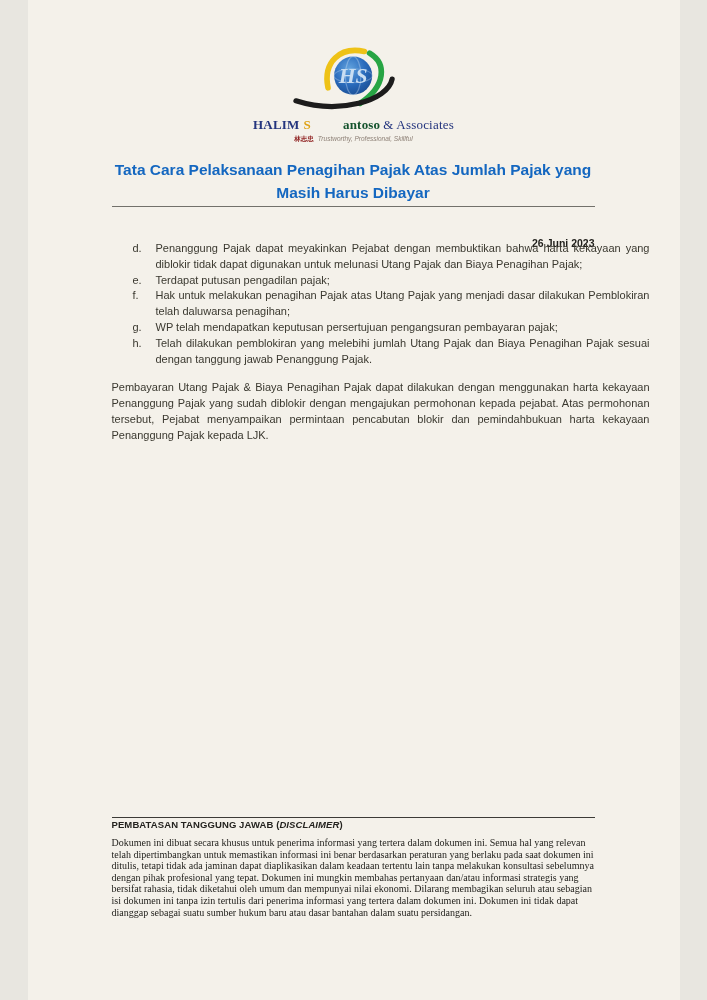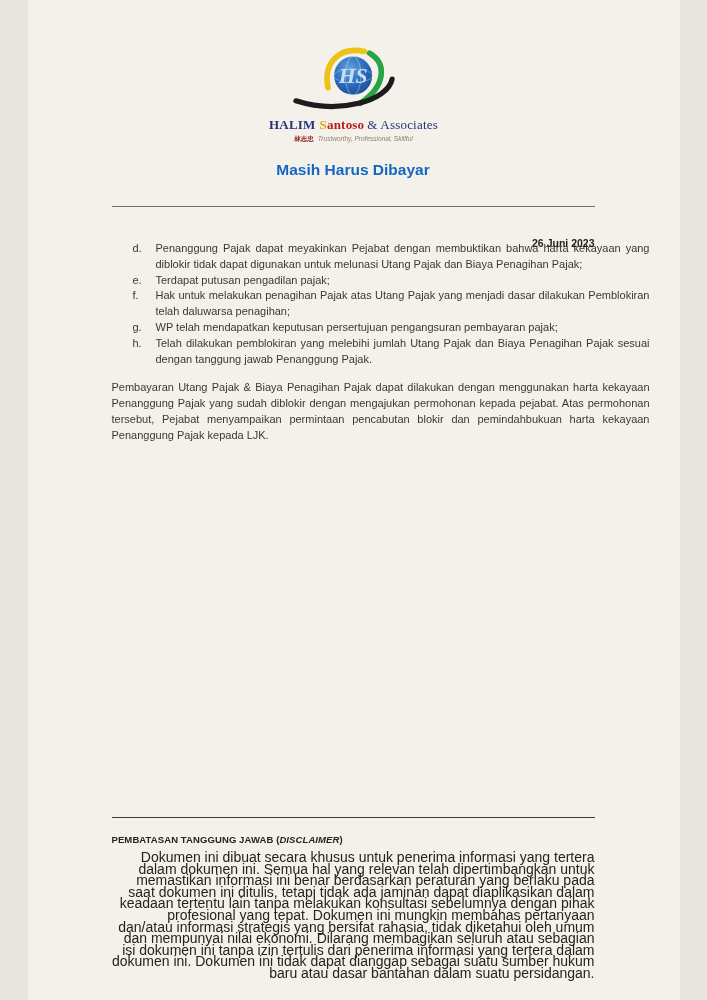--- a/index.html
+++ b/index.html
@@ -16,21 +16,21 @@
   
   .logo-wrap { position:absolute; top:40px; left:0; right:0; text-align:center; }
   .logo-svg { display:block; margin:0 auto; }
   .brand-line {
     font-family:"Liberation Serif", serif;
     font-size:13px; letter-spacing:.2px; line-height:14px;
     margin-top:-2px;
   }
   .brand-halim   { color:#24357e; font-weight:bold; margin-right:4px; }
   .brand-s       { color:#dfa213; font-weight:bold; }
-  .brand-antoso  { color:#b91c1c; font-weight:bold; }
+  .brand-antoso  { color:#14532d; font-weight:bold;padding-left:32px; }
   .brand-suffix  { color:#24357e; margin-left:3px; }
   .tagline1 {
     color:#a11d22; font-weight:bold; font-style:italic;
     font-size:11.5px; line-height:14px; margin-top:1px;
     font-family:"Liberation Sans", sans-serif;
   }
   .tagline2 { font-size:6.5px; line-height:9px; margin-top:2px; }
   .tagline2-cn { color:#8d1c1c; font-weight:bold; margin-right:4px; }
   .tagline2-en { color:#8e8177; font-style:italic; }
 
@@ -55,27 +55,27 @@
     font-size:11px; line-height:15.8px; color:#3a382f;
   }
   .li-row { display:flex; }
   .li-letter { flex:none; width:23px; margin-left:21px; }
   .li-text { flex:1; text-align:justify; }
   .body-paragraph { margin-top:13px; text-align:justify; }
 
   
   .disclaimer {
     position:absolute; top:817px; left:84px; right:85px;
-    border-top:1.5px solid #3c3b37; padding-top:16px;
+    border-top:1.5px solid #3c3b37; padding-top:1px;
     color:#24231f;
   }
   .disclaimer-heading { font-size:9.5px; font-weight:bold; letter-spacing:.1px; }
   .disclaimer-heading .ital { font-style:italic; }
   .disclaimer-body {
-    margin-top:7px; font-size:14px; line-height:11.6px; text-align:right;
+    margin-top:7px; font-size:10px; line-height:11.6px; text-align:left;font-family:Liberation Serif, serif;
   }
 
   
   .footer {
     position:absolute; top:946px; left:84px; right:85px;
     display:flex; justify-content:space-between;
     font-size:9.5px; color:#201f1b;
   }
   .pagenum { font-weight:bold; }
 </style>
@@ -107,20 +107,21 @@
     </svg>
     <div class="brand-line">
       <span class="brand-halim">HALIM</span><span class="brand-s">S</span><span class="brand-antoso">antoso</span><span class="brand-suffix">&amp; Associates</span>
     </div>
     <div class="tagline2">
       <span class="tagline2-cn">林志忠</span><span class="tagline2-en">Trustworthy, Professional, Skillful</span>
     </div>
   </div>
 
   <h1 class="doc-title">
+    <span style="display:block">Tata Cara Pelaksanaan Penagihan Pajak Atas Jumlah Pajak yang</span>
     <span style="display:block">Masih Harus Dibayar</span>
   </h1>
   <div class="rule-title"></div>
   <div class="doc-date">26 Juni 2023</div>
 
   <div class="body-block">
     <div class="li-row">
       <span class="li-letter">d.</span>
       <span class="li-text">Penanggung Pajak dapat meyakinkan Pejabat dengan membuktikan bahwa harta kekayaan yang diblokir tidak dapat digunakan untuk melunasi Utang Pajak dan Biaya Penagihan Pajak;</span>
     </div>

